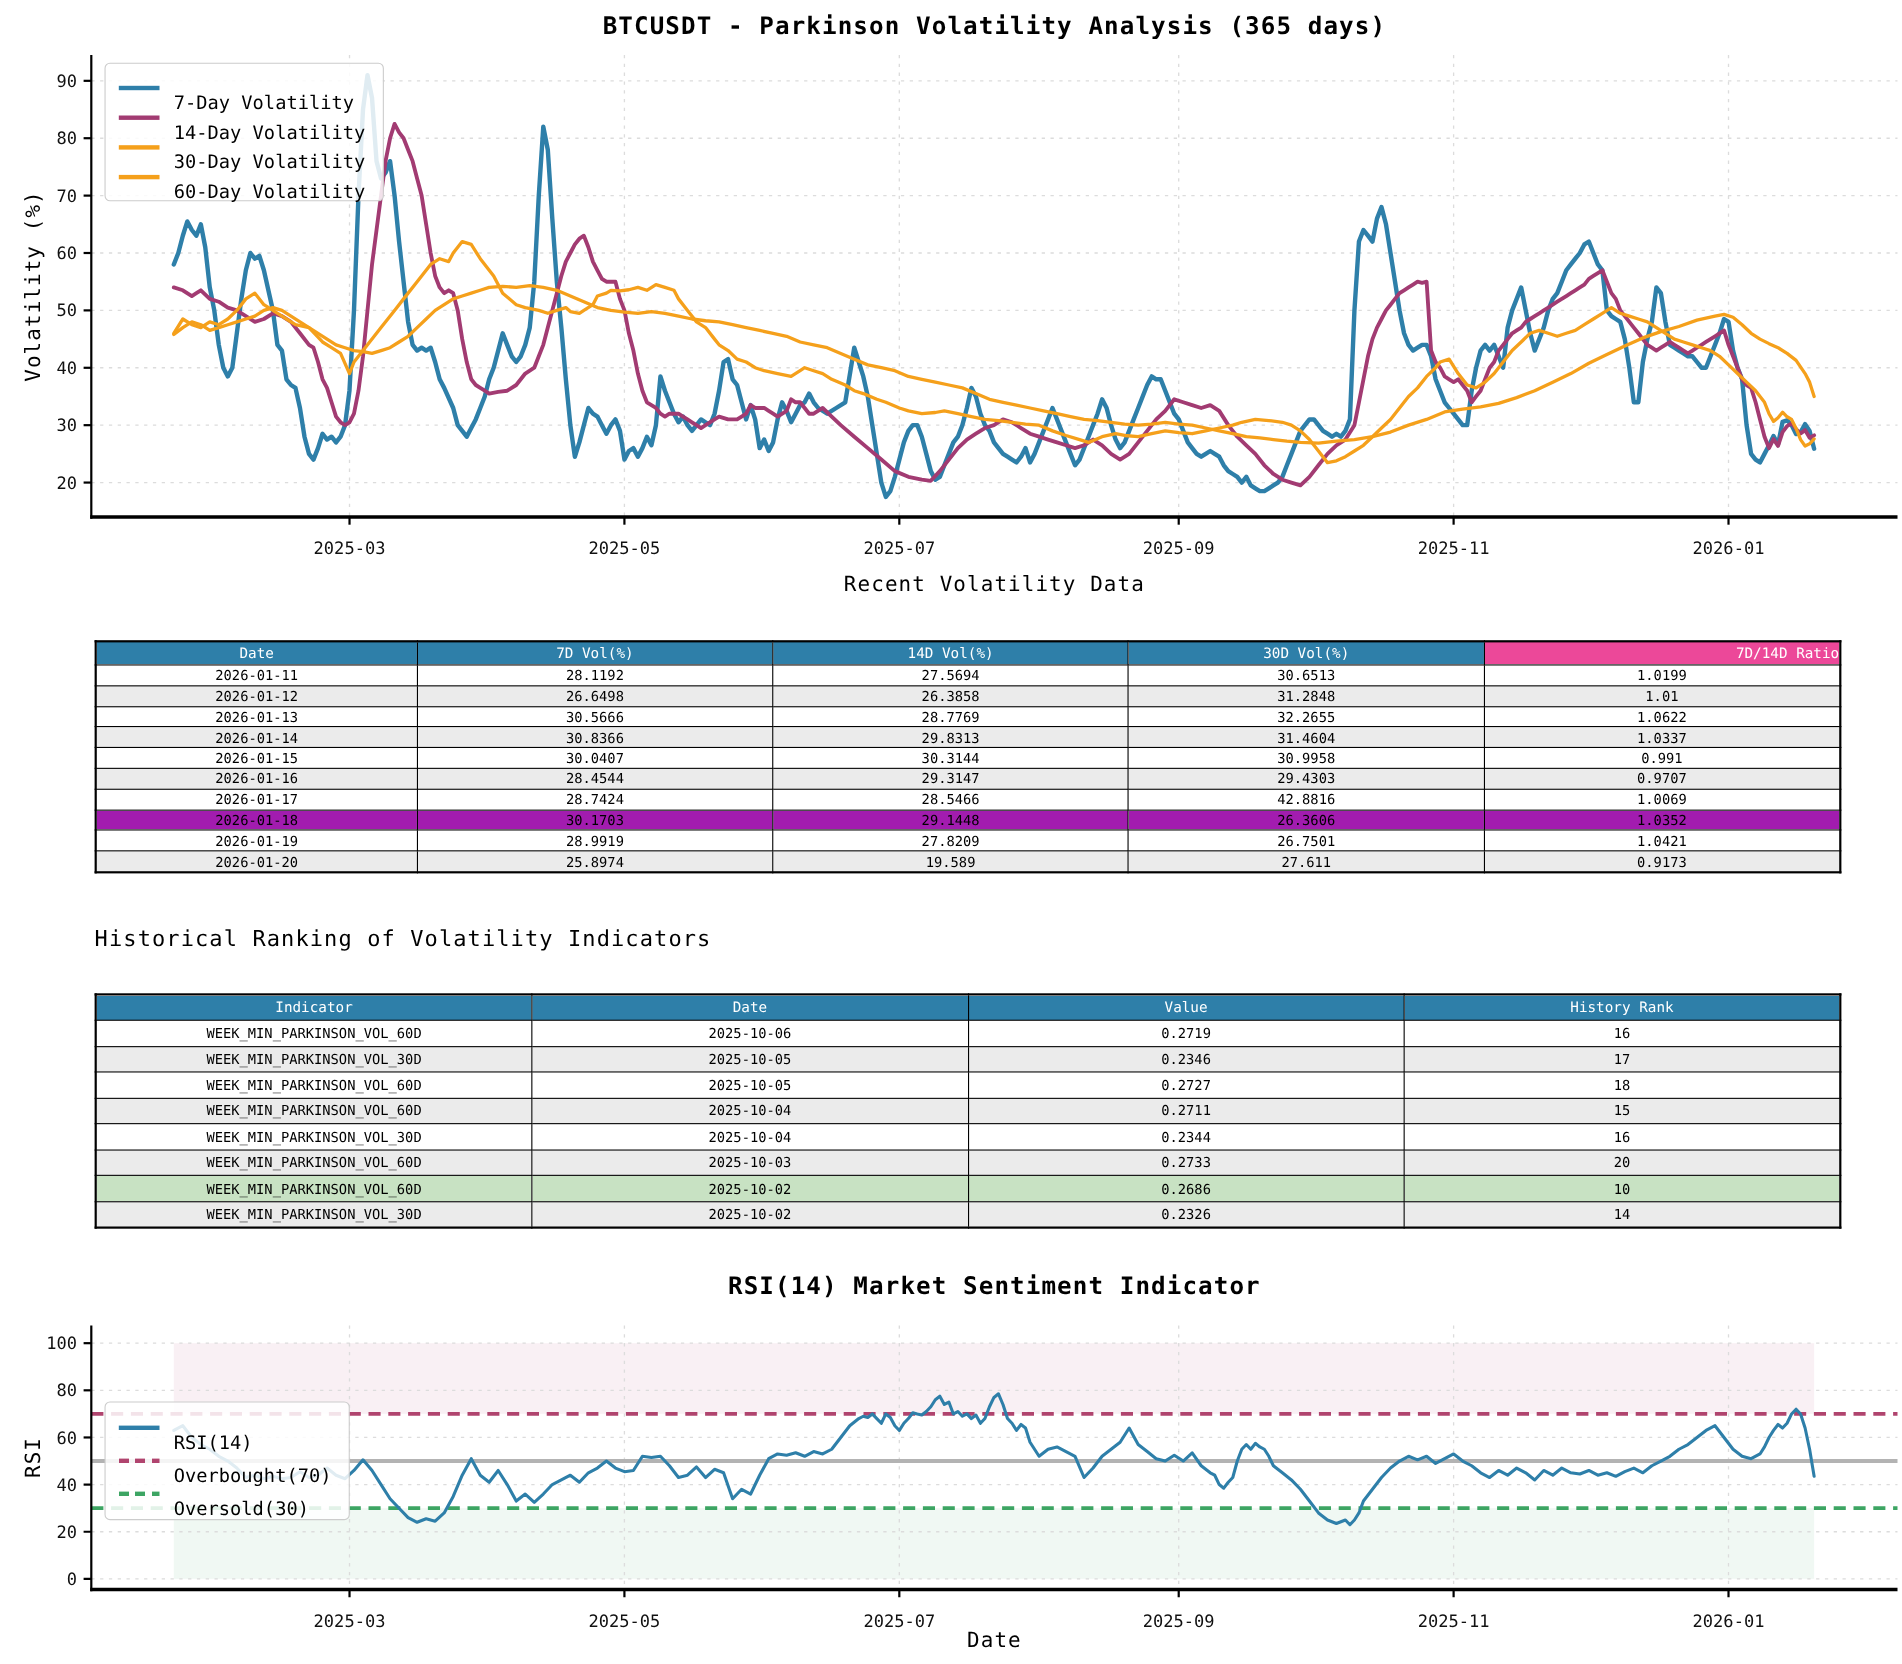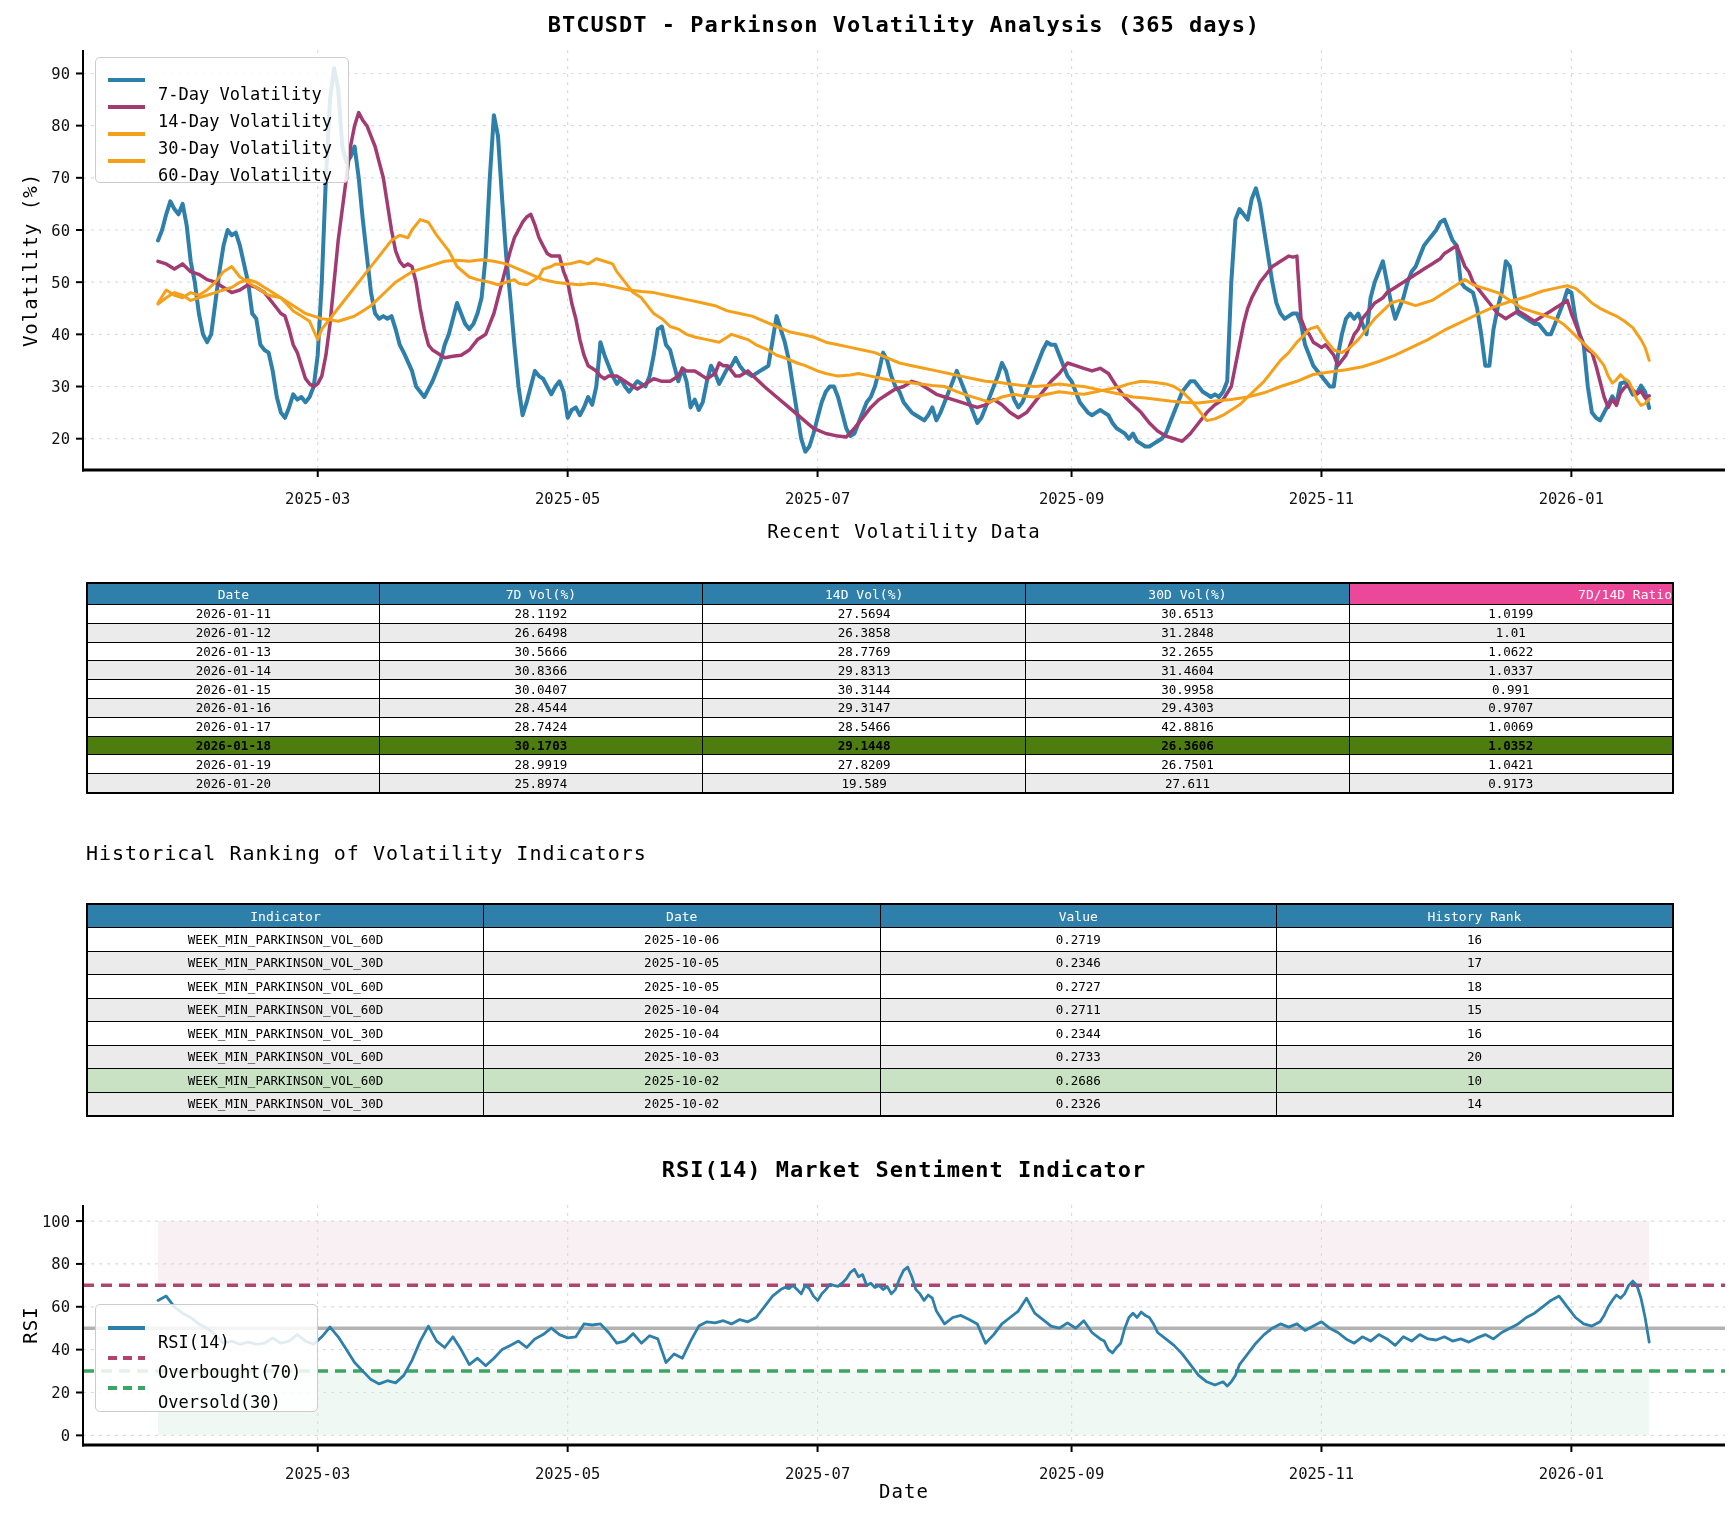--- a/index.html
+++ b/index.html
@@ -202,21 +202,21 @@
         <td>29.4303</td>
         <td>0.9707</td>
       </tr>
       <tr style="background: rgb(255, 255, 255);">
         <td>2026-01-17</td>
         <td>28.7424</td>
         <td>28.5466</td>
         <td>42.8816</td>
         <td>1.0069</td>
       </tr>
-      <tr style="background: #4d7c0f; font-weight: bold;">
+      <tr style="background: #a21caf;">
         <td>2026-01-18</td>
         <td>30.1703</td>
         <td>29.1448</td>
         <td>26.3606</td>
         <td>1.0352</td>
       </tr>
       <tr style="background: rgb(255, 255, 255);">
         <td>2026-01-19</td>
         <td>28.9919</td>
         <td>27.8209</td>
@@ -292,21 +292,21 @@
         <td>2025-10-02</td>
         <td>0.2326</td>
         <td>14</td>
       </tr>
     </tbody>
 </table>
 
 <div class="abs chart-title" style="top:1157px;">RSI(14) Market Sentiment Indicator</div>
 <div class="abs ylabel" style="left:30px;top:1325px;">RSI</div>
 <div class="abs xlabel" style="top:1480px;">Date</div>
-<div class="legend" id="legend-rsi" style="left:95px;top:1304px;">
+<div class="legend" id="legend-rsi" style="left:95px;top:1274px;">
     <div class="legend-item" style="height: 30px;">
       <span class="sw" style="height: 4.5px; background: rgb(46, 127, 169);"></span>
       <span class="legend-label">RSI(14)</span>
     </div>
     <div class="legend-item" style="height: 30px;">
       <span class="sw" style="height: 4.5px; background: repeating-linear-gradient(90deg, rgb(176, 68, 110) 0px, rgb(176, 68, 110) 9px, transparent 9px, transparent 15px);"></span>
       <span class="legend-label">Overbought(70)</span>
     </div>
     <div class="legend-item" style="height: 30px;">
       <span class="sw" style="height: 4.5px; background: repeating-linear-gradient(90deg, rgb(61, 165, 99) 0px, rgb(61, 165, 99) 9px, transparent 9px, transparent 15px);"></span>

